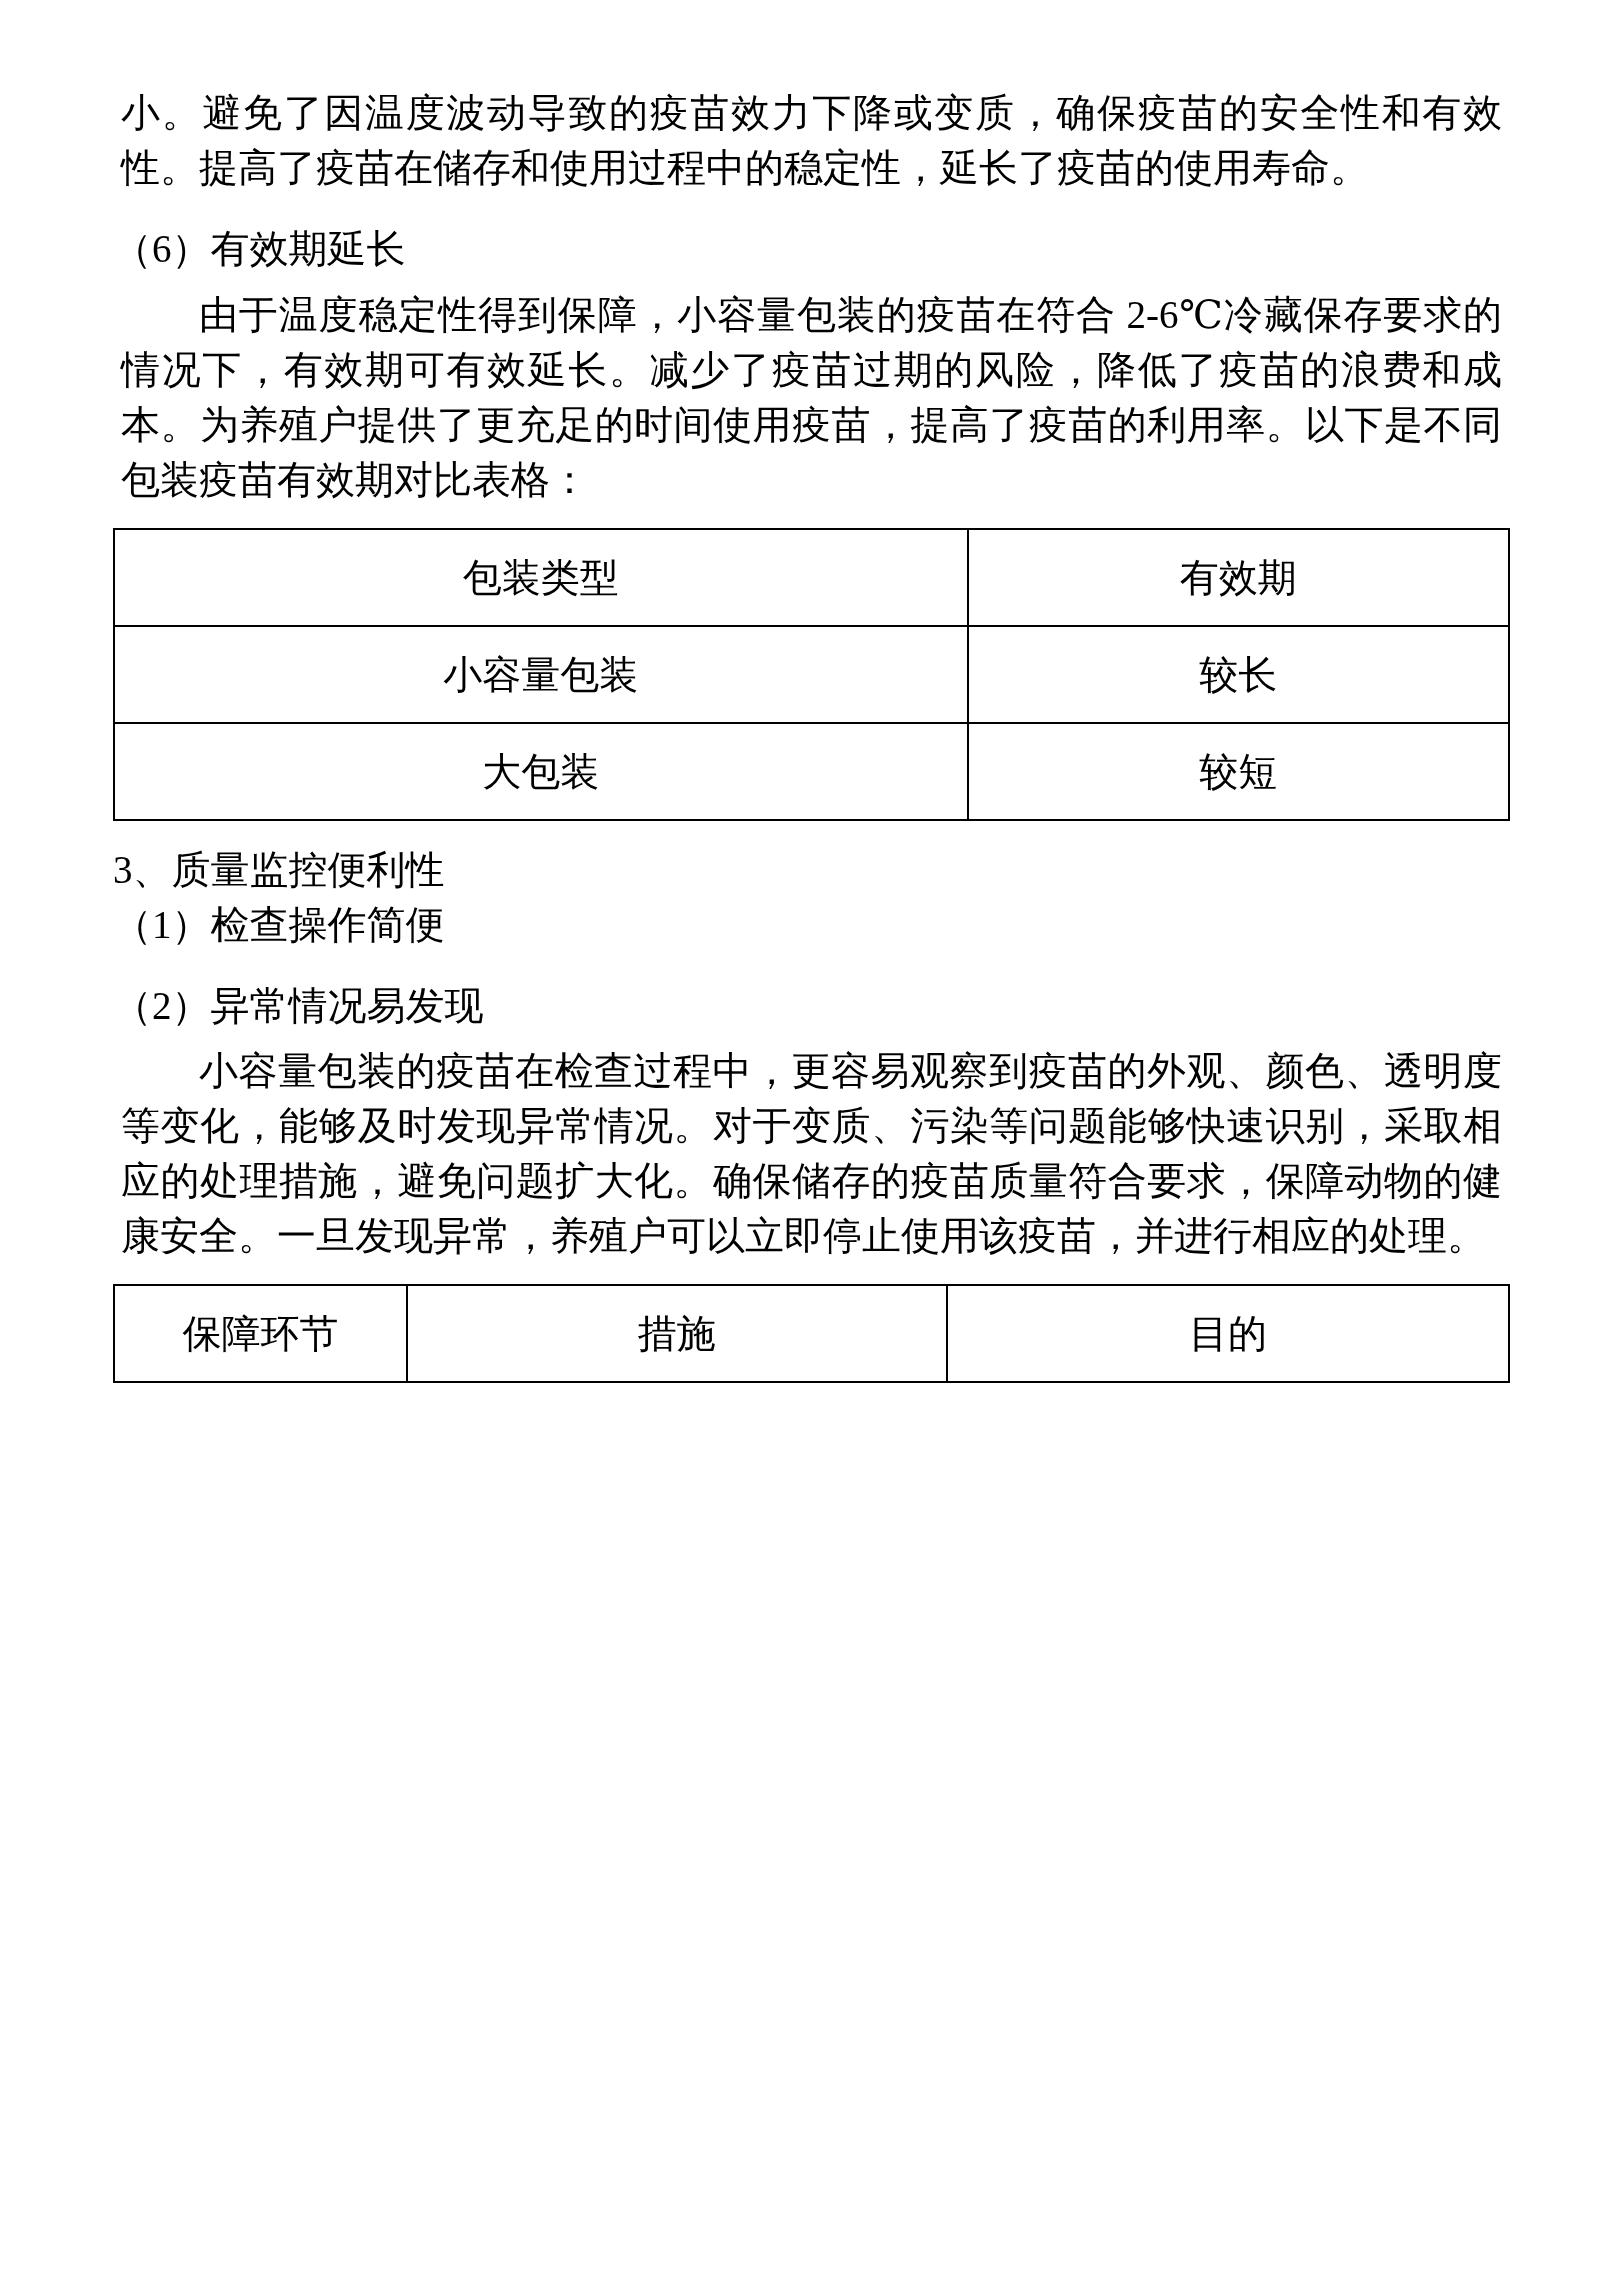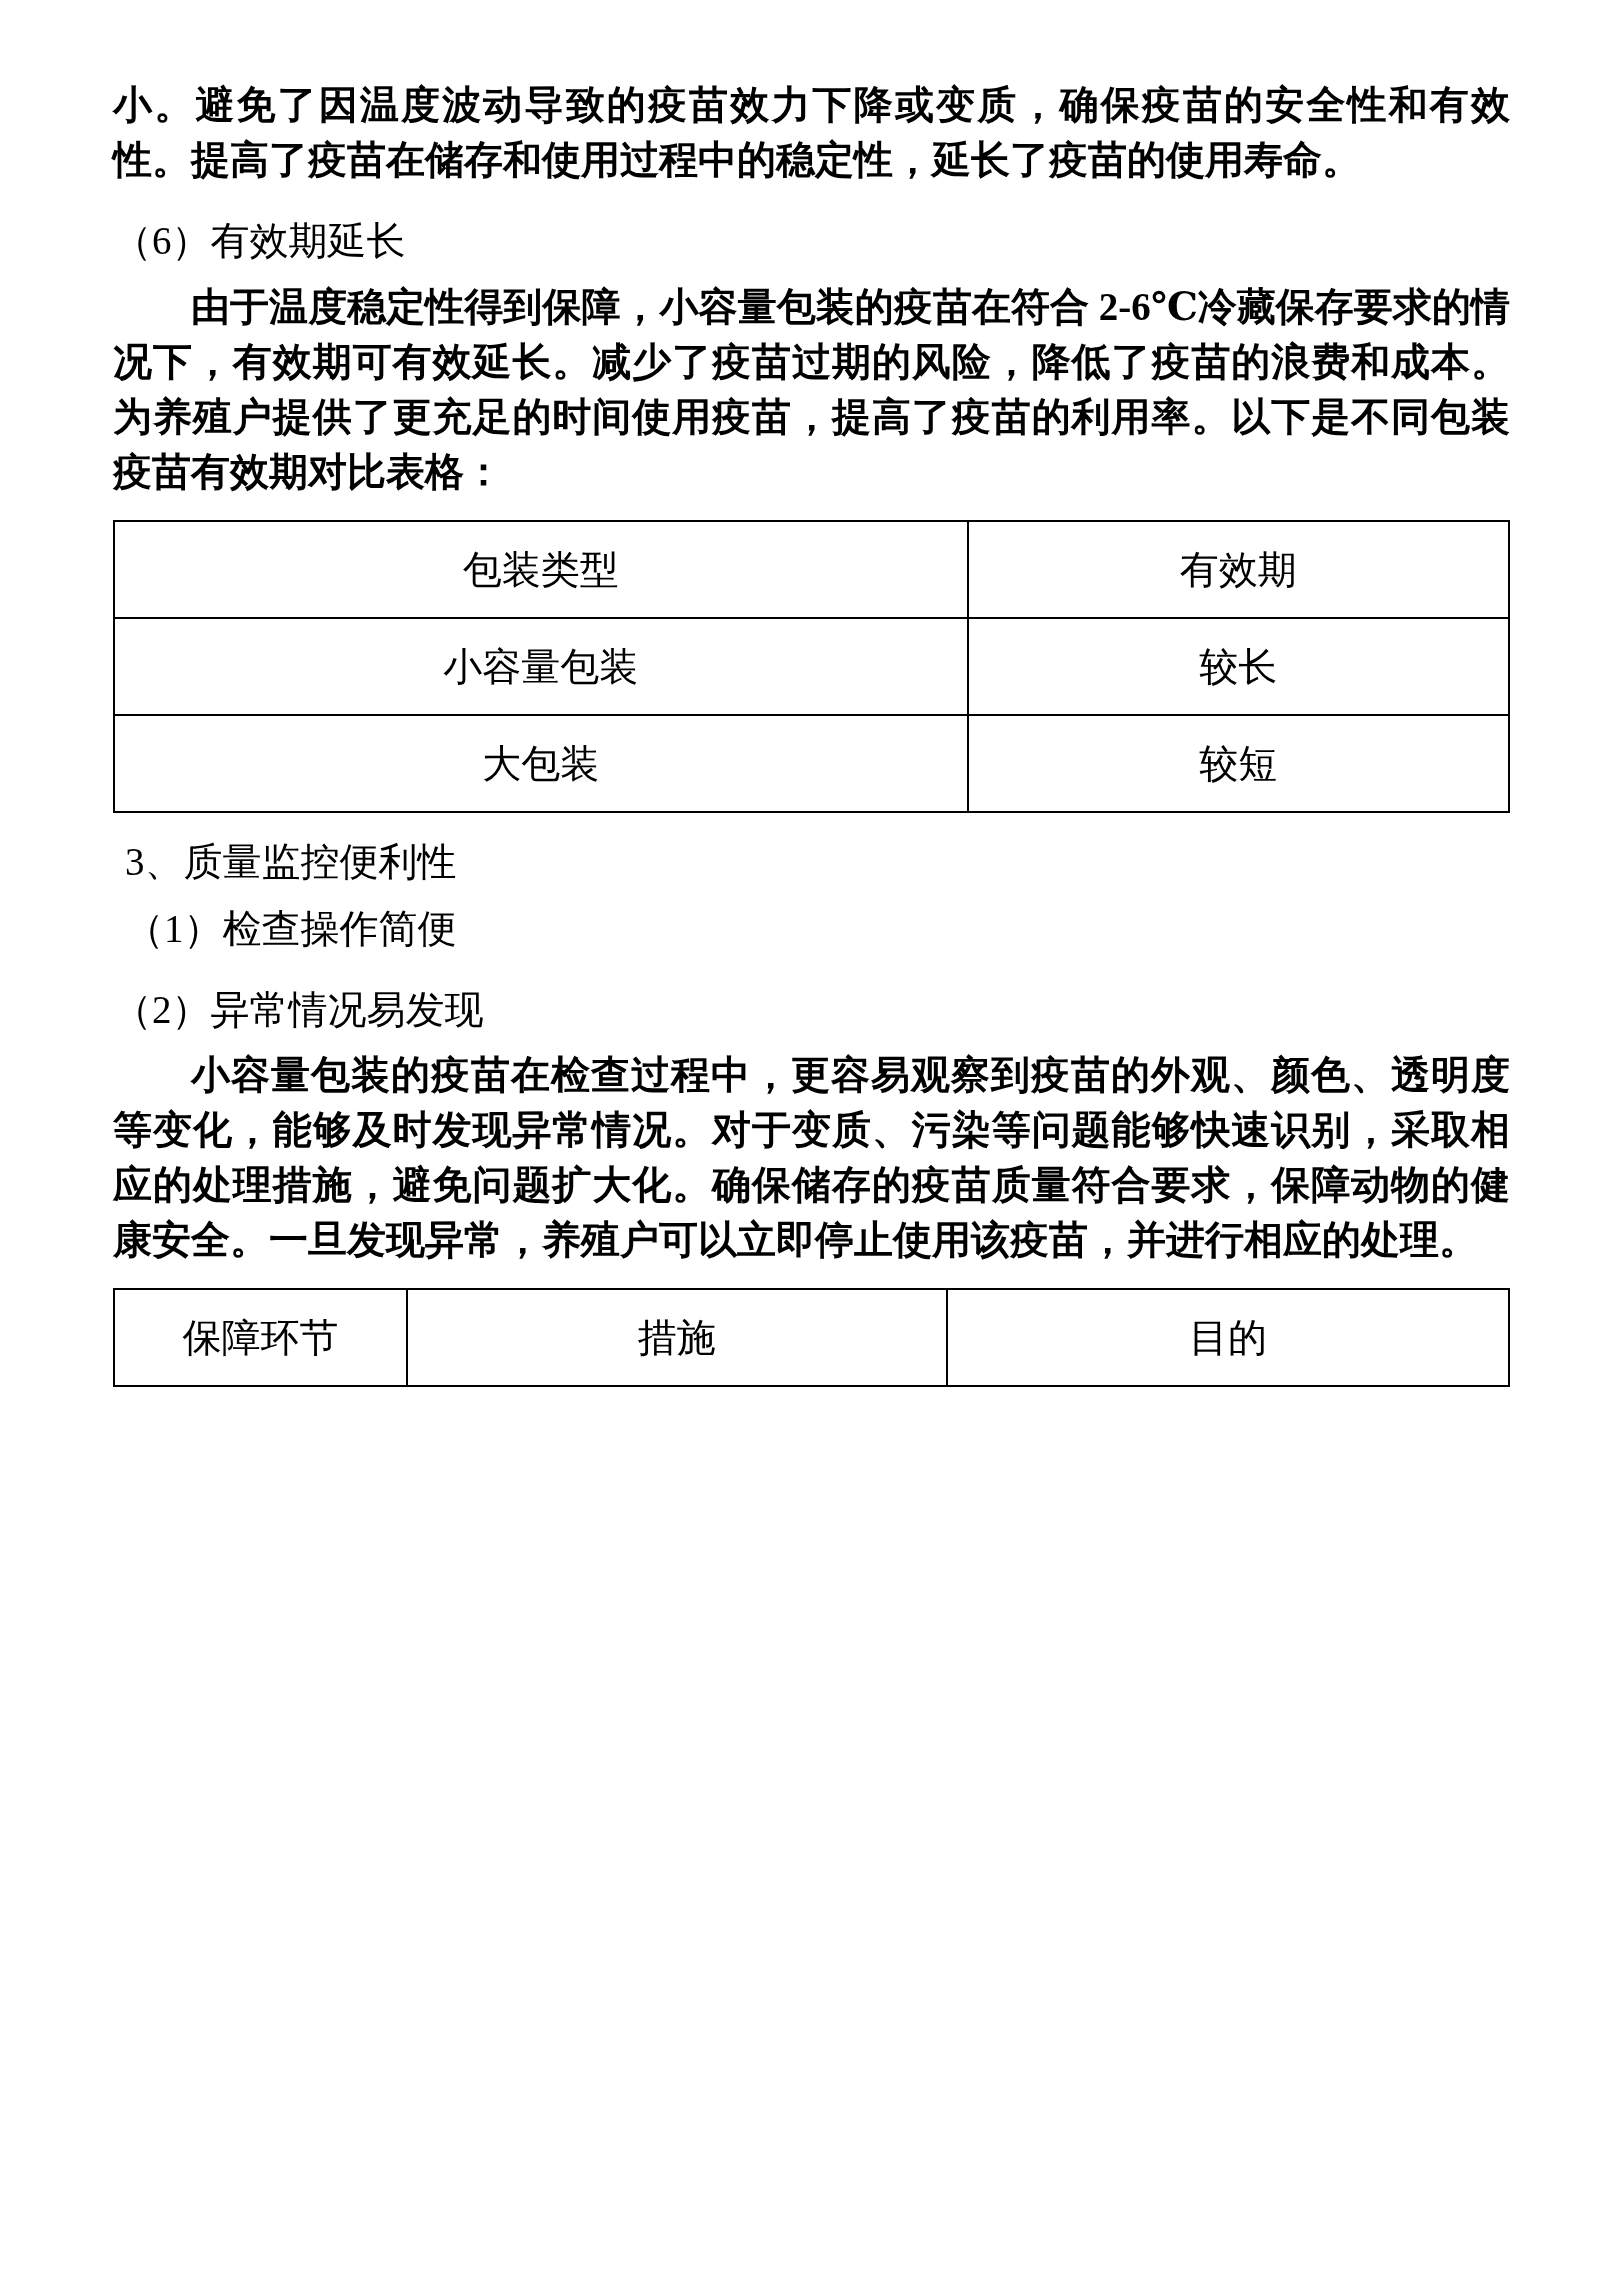--- a/index.html
+++ b/index.html
@@ -19,34 +19,33 @@
     width: 1623px;
     height: 2295px;
     padding: 77px 113px 0 113px;
     background: #ffffff;
   }
   .body-par {
     font-size: 39px;
     line-height: 55px;
     text-align: justify;
     text-indent: 2em;
-    margin: 0;
-    font-weight: bold;
+    margin: 8px;
   }
   .no-indent {
     text-indent: 0;
   }
   .heading {
     font-size: 39px;
     line-height: 55px;
     font-weight: 400;
     margin: 26px 0 10.5px 0;
   }
   .heading-tight {
-    margin: 12px;
+    margin: 0;
   }
   table.doc-table {
     width: 100%;
     border-collapse: collapse;
     table-layout: fixed;
     margin: 21px 0 21px 0;
   }
   table.doc-table td {
     border: 2px solid #000000;
     height: 95px;

